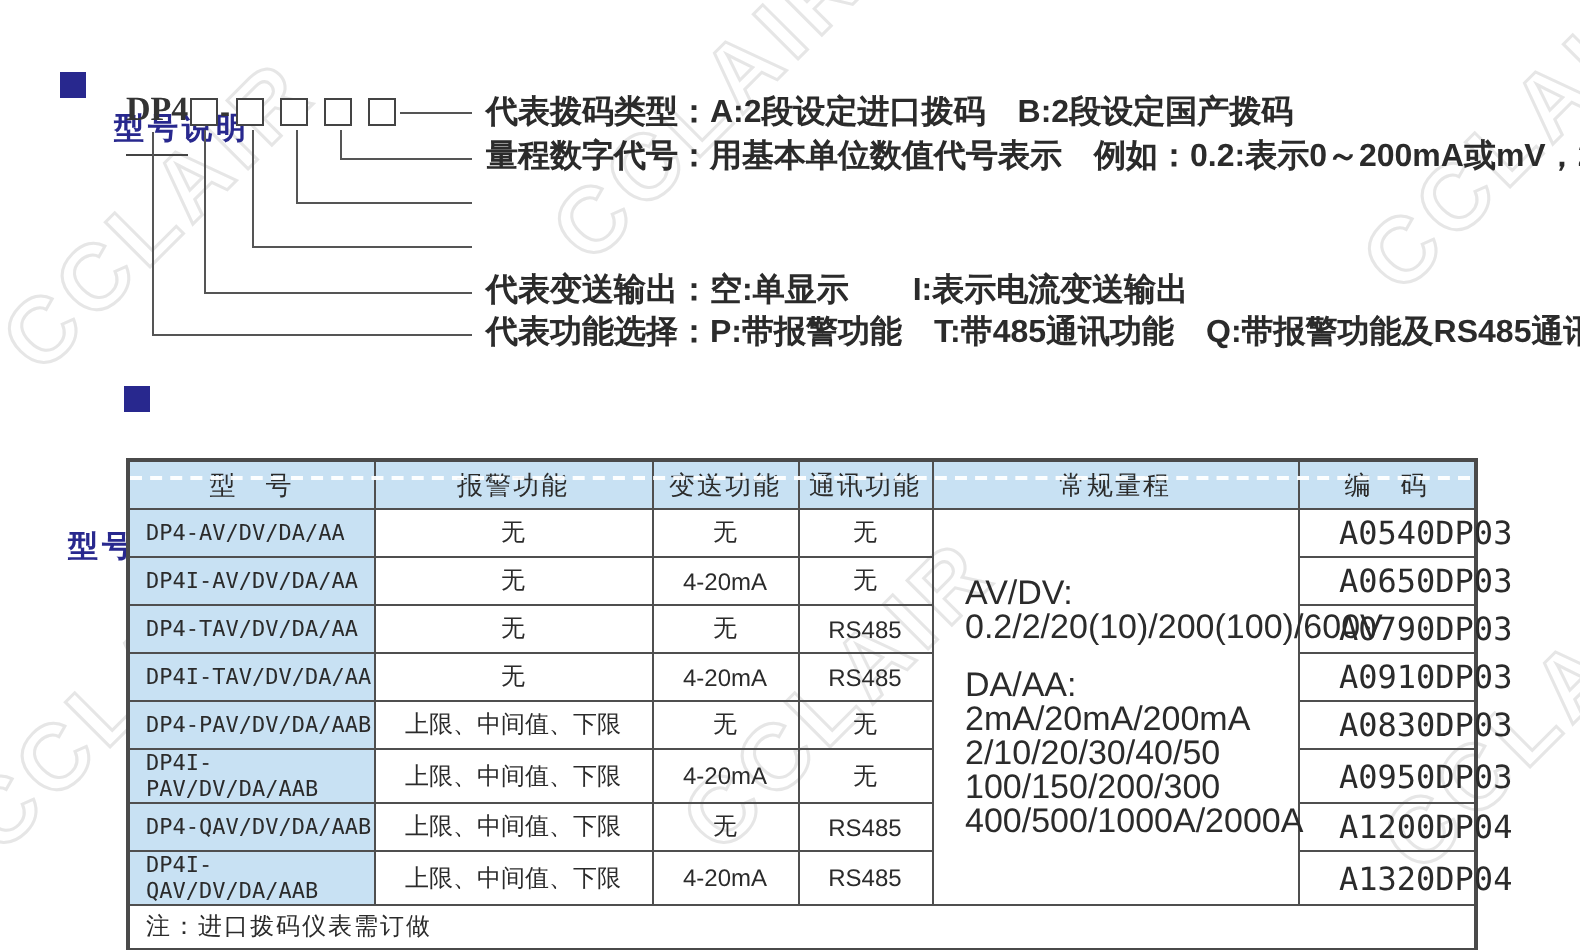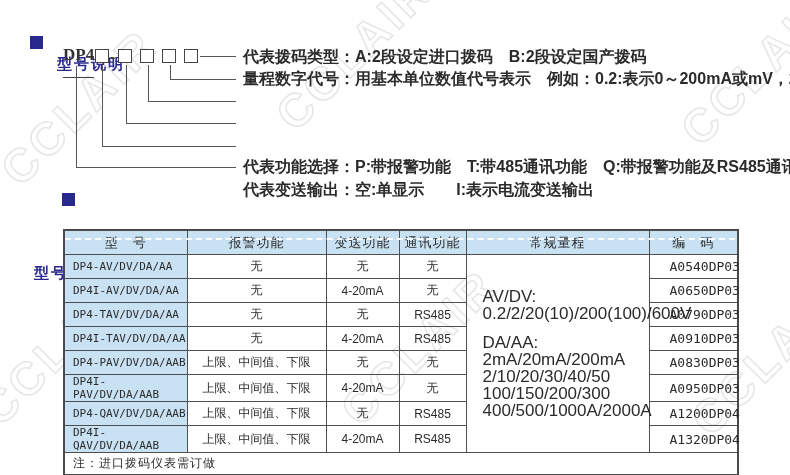--- a/index.html
+++ b/index.html
@@ -41,21 +41,21 @@
   th{
     background:#c8e1f3;height:23px;font-weight:normal;font-size:13px;
     letter-spacing:1px;
   }
   td.c-model{
     background:#c8e1f3;font-family:"DejaVu Sans Mono",monospace;font-size:11px;
     padding-left:8px;height:23px;
   }
   td.c-center{text-align:center;}
   td.c-code{
-    text-align:center;font-family:"DejaVu Sans Mono",monospace;font-size:13px;padding-left:20px;
+    text-align:center;font-family:"DejaVu Sans Mono",monospace;font-size:16px;padding-left:20px;
   }
   td.c-range{vertical-align:middle;padding-left:16px;font-size:17px;margin-top:35px;}
   .range-line{display:block;line-height:17px;white-space:nowrap;}
   .range-gap{display:block;height:12px;}
   td.c-note{padding-left:8px;height:21px;font-size:12px;letter-spacing:1px;}
   .dash-overlay{
     position:absolute;left:2px;top:9px;width:670px;height:0;
     border-top:2px dashed rgba(255,255,255,.95);pointer-events:none;z-index:5;
   }
 </style>
@@ -92,21 +92,21 @@
   <div class="vline" style="left:126px;top:65px;height:58px;"></div>
   <div class="hline" style="left:126px;top:123px;width:110px;"></div>
   <div class="vline" style="left:102px;top:65px;height:81px;"></div>
   <div class="hline" style="left:102px;top:146px;width:134px;"></div>
   <div class="vline" style="left:76px;top:66px;height:101px;"></div>
   <div class="hline" style="left:76px;top:167px;width:160px;"></div>
 
   <span class="anno" style="top:49px;">代表拨码类型：A:2段设定进口拨码　B:2段设定国产拨码</span>
   <span class="anno" style="top:71px;">量程数字代号：用基本单位数值代号表示　例如：0.2:表示0～200mA或mV，200：表示0～200A或V</span>
   <span class="anno" style="top:115px;margin-top:44px;">代表功能选择：P:带报警功能　T:带485通讯功能　Q:带报警功能及RS485通讯功能</span>
-  <span class="anno" style="top:138px;margin-top:44px;">代表变送输出：空:单显示　　I:表示电流变送输出</span>
+  <span class="anno" style="top:138px;">代表变送输出：空:单显示　　I:表示电流变送输出</span>
 
   <div class="sec-head" style="left:34px;top:193px;flex-direction:column;">
     <span class="sec-bullet"></span>
     <span class="sec-title">型号种类</span>
   </div>
 
   <div class="table-wrap">
     <div class="dash-overlay"></div>
     <table>
       <colgroup>

